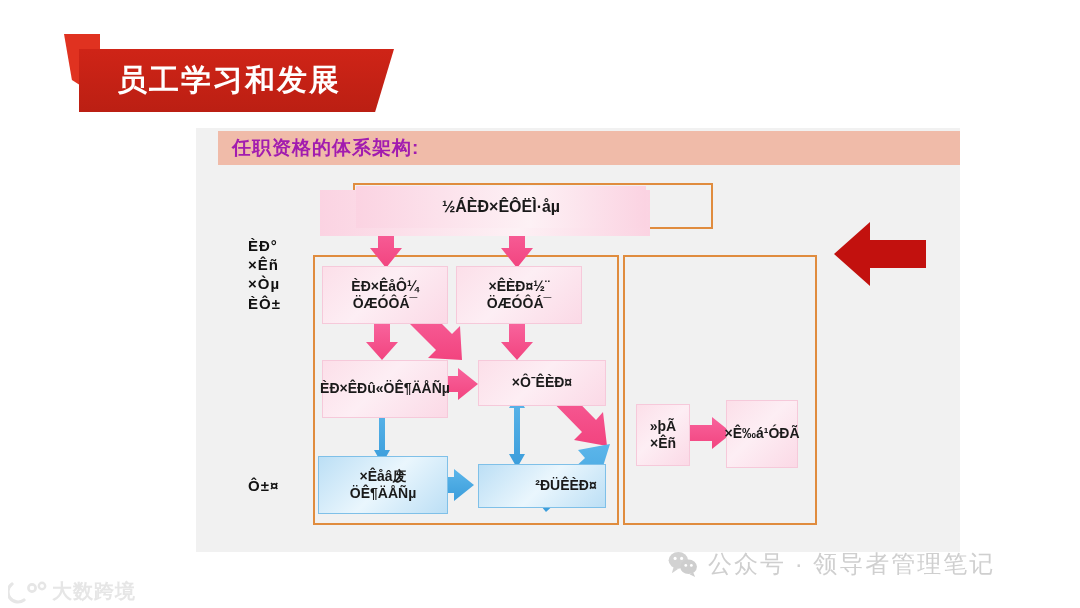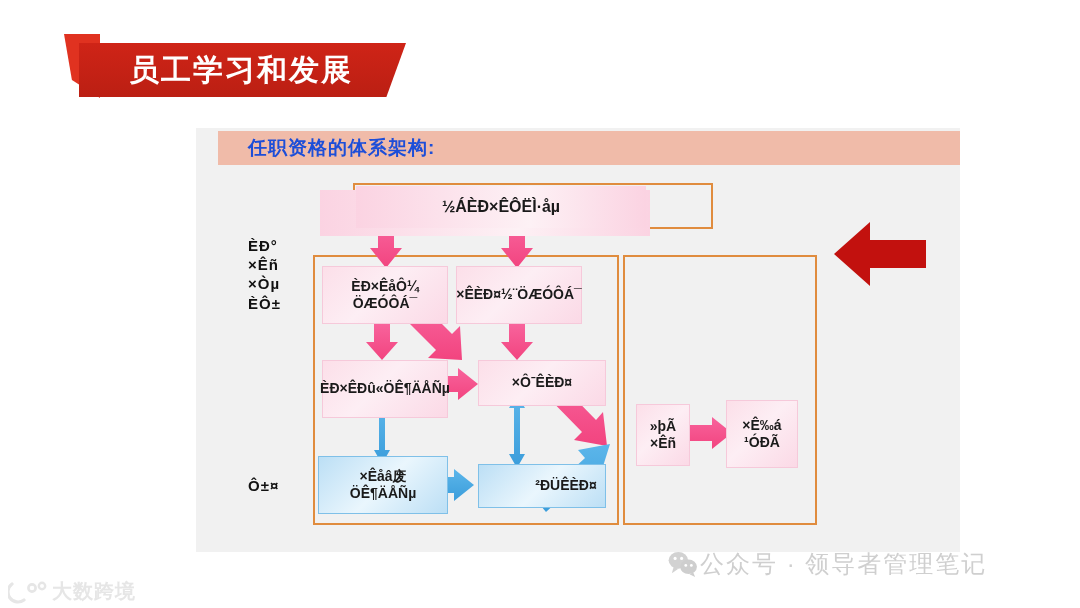--- a/index.html
+++ b/index.html
@@ -28,28 +28,27 @@
     left: 0;
     top: 0;
     width: 36px;
     height: 64px;
     background: #e03220;
     clip-path: polygon(0 0, 100% 0, 100% 100%, 22% 72%);
   }
   .ribbon-main {
     position: absolute;
     left: 15px;
-    top: 9px;
+    top: 15px;
     width: 315px;
-    height: 54px;
+    height: 63px;
     background: linear-gradient(180deg, #cf2417 0%, #bb1f13 100%);
     clip-path: polygon(0 0, 100% 0, 94% 100%, 0% 100%);
     display: flex;
     align-items: center;
-    padding-left: 12px;
   }
   .ribbon-title {
     color: #ffffff;
     font-size: 30px;
     font-weight: bold;
     letter-spacing: 2px;
     padding-left: 38px;
     white-space: nowrap;
   }
 
@@ -66,24 +65,24 @@
     position: absolute;
     left: 22px;
     top: 3px;
     width: 742px;
     height: 34px;
     background: #f0bba9;
     display: flex;
     align-items: center;
   }
   .panel-header-text {
-    color: #1d4ed8;
+    color: #a21caf;
     font-size: 19px;
     font-weight: bold;
-    padding-left: 30px;
+    padding-left: 14px;
     letter-spacing: 1px;
     white-space: nowrap;
   }
 
   .diagram {
     position: absolute;
     left: 0;
     top: 0;
     width: 764px;
     height: 424px;
@@ -128,21 +127,21 @@
     white-space: pre-line;
   }
 
   
   .watermark {
     position: absolute;
     left: 668px;
     top: 548px;
     display: flex;
     align-items: center;
-    gap: 2px;
+    gap: 10px;
   }
   .watermark-text {
     color: #cfcfcf;
     font-size: 24px;
     letter-spacing: 2px;
     white-space: nowrap;
   }
   .wechat-icon { width: 30px; height: 26px; }
 
   .brand {
@@ -257,21 +256,21 @@
 ×Êñ
 ×Òµ
 ÈÔ±</div>
     <div class="abs side-label" style="left:52px; top:348px; width:62px;">Ô±¤</div>
 
     <div class="abs box box-pink" style="left:126px; top:138px; width:126px; height:58px; flex-direction:column;">
       <span>ÈÐ×ÊåÔ¼</span>
       <span>ÖÆÓÔÁ¯</span>
     </div>
 
-    <div class="abs box box-pink" style="left:260px; top:138px; width:126px; height:58px; flex-direction:row;text-align:right;">
+    <div class="abs box box-pink" style="left:260px; top:138px; width:126px; height:58px; flex-direction:column;text-align:right;">
       <span>×ÊÈÐ¤½¨</span>
       <span>ÖÆÓÔÁ¯</span>
     </div>
 
     <div class="abs box box-pink" style="left:126px; top:232px; width:126px; height:58px; ">
       <span>ÈÐ×ÊÐû«</span>
       <span>ÖÊ¶ÄÅÑµ</span>
     </div>
 
     <div class="abs box box-pink" style="left:282px; top:232px; width:128px; height:46px;">
@@ -285,21 +284,21 @@
 
     <div class="abs box box-blue" style="left:282px; top:336px; width:128px; height:44px;padding-left:48px;">
       <span>²ÐÜÊÈÐ¤</span>
     </div>
 
     <div class="abs box box-pink" style="left:440px; top:276px; width:54px; height:62px; flex-direction:column;">
       <span>»þÃ</span>
       <span>×Êñ</span>
     </div>
 
-    <div class="abs box box-pink" style="left:530px; top:272px; width:72px; height:68px; flex-direction:column;">
+    <div class="abs box box-pink" style="left:530px; top:272px; width:72px; height:68px; flex-direction:row;">
       <span>×Ê‰á</span>
       <span>¹ÓÐÃ</span>
     </div>
 
   </div>
 </div>
 
 <svg class="red-arrow" width="96" height="64">
   <polygon points="38,0 38,18 94,18 94,46 38,46 38,64 2,32" fill="#c2110e"></polygon>
 </svg>

